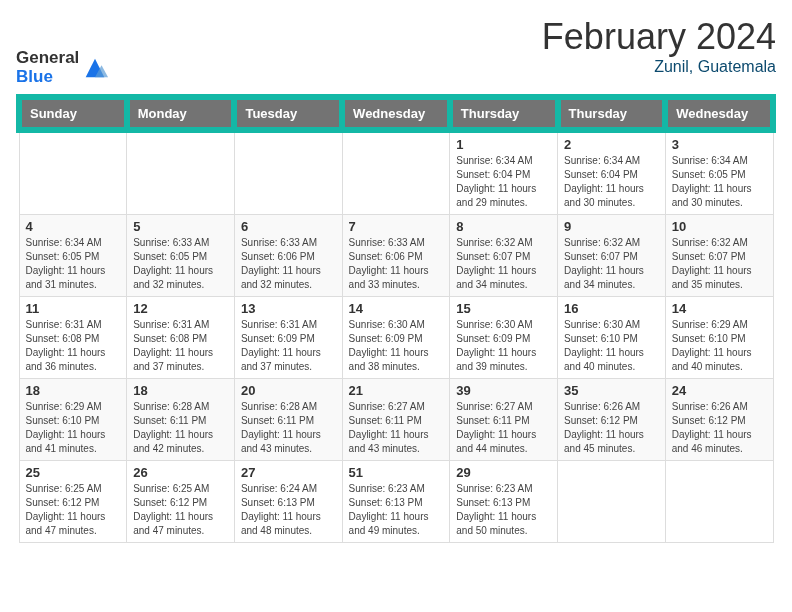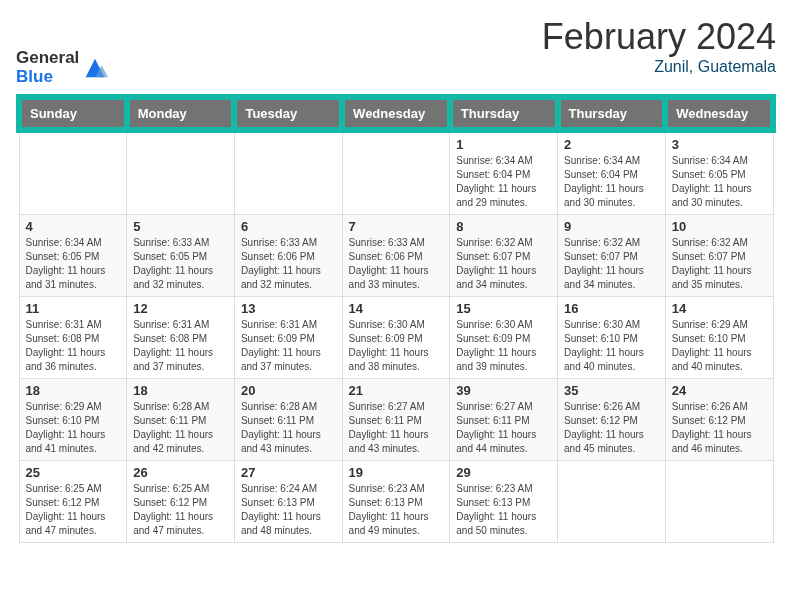--- a/index.html
+++ b/index.html
@@ -286,21 +286,21 @@
 Sunset: 6:12 PM
 Daylight: 11 hours and 47 minutes.</div>
         </td>
         <td>
           <div class="day-num">27</div>
           <div class="day-info" style="white-space: pre-line;">Sunrise: 6:24 AM
 Sunset: 6:13 PM
 Daylight: 11 hours and 48 minutes.</div>
         </td>
         <td>
-          <div class="day-num">19</div>
+          <div class="day-num">51</div>
           <div class="day-info" style="white-space: pre-line;">Sunrise: 6:23 AM
 Sunset: 6:13 PM
 Daylight: 11 hours and 49 minutes.</div>
         </td>
         <td>
           <div class="day-num">29</div>
           <div class="day-info" style="white-space: pre-line;">Sunrise: 6:23 AM
 Sunset: 6:13 PM
 Daylight: 11 hours and 50 minutes.</div>
         </td>

